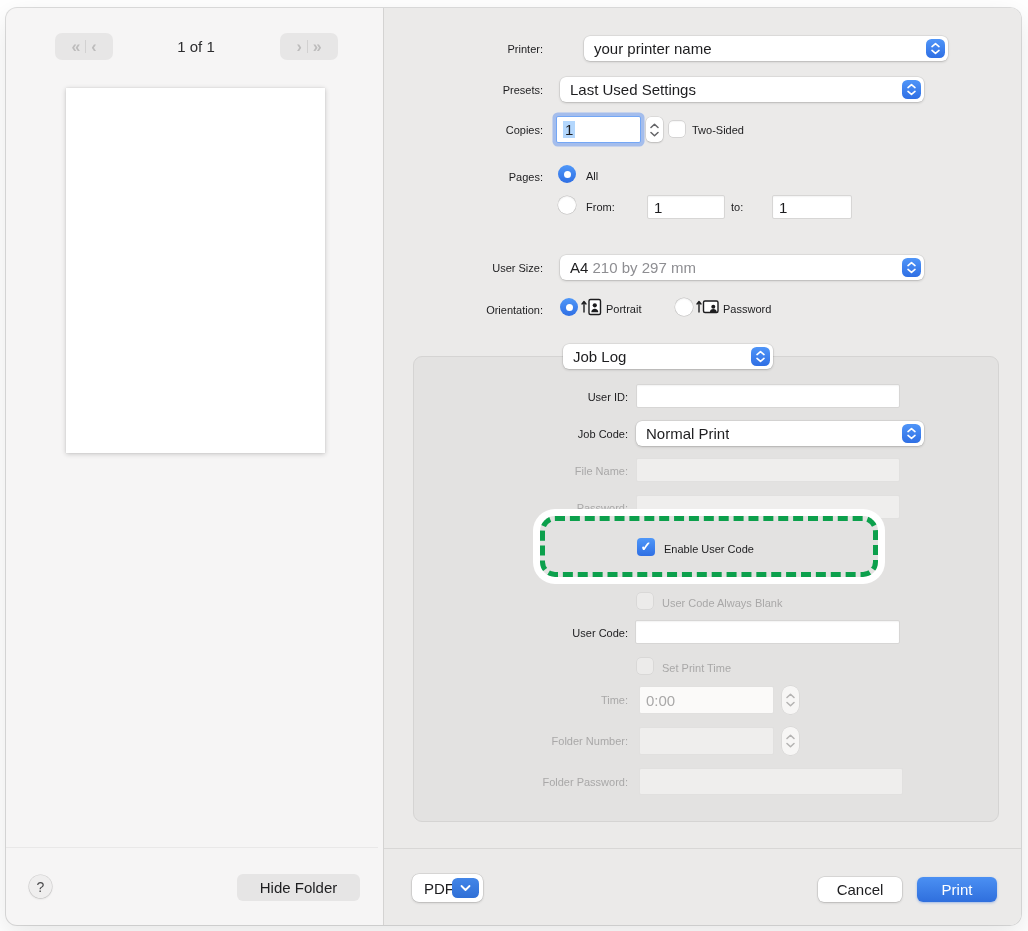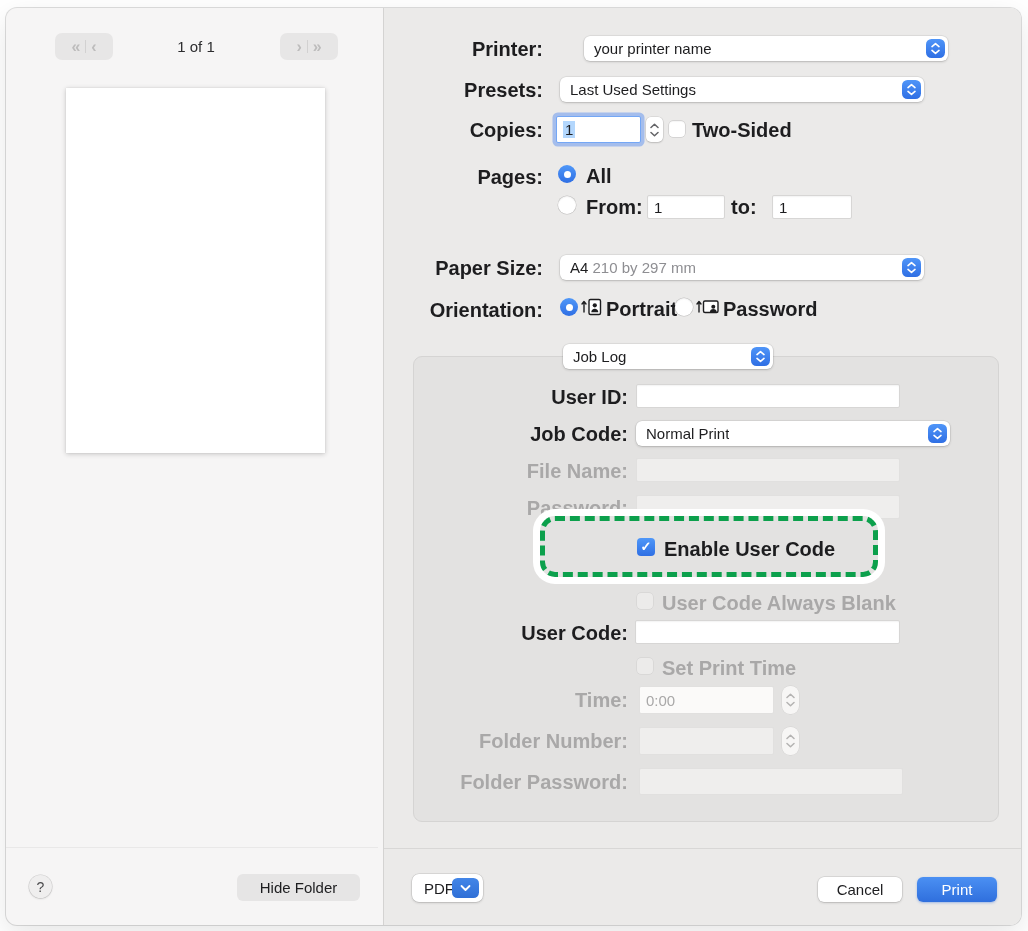--- a/index.html
+++ b/index.html
@@ -13,21 +13,21 @@
     position:absolute;left:6px;top:8px;width:1015px;height:917px;
     border-radius:11px;background:#f6f5f5;
     box-shadow:0 0 0 1px rgba(0,0,0,0.13), 0 10px 30px rgba(0,0,0,0.10);
     overflow:hidden;
   }
   .right-pane{
     position:absolute;left:377px;top:0;right:0;bottom:0;
     background:#ebeae9;border-left:1px solid #d4d3d2;
   }
   .abs{position:absolute;}
-  .lbl{position:absolute;font-size:20px;color:#1d1d1f;line-height:18px;white-space:nowrap;font-weight:bold;}
+  .lbl{position:absolute;font-size:11px;color:#1d1d1f;line-height:18px;white-space:nowrap;}
   .lbl.r{text-align:right;}
   .lbl.dis{color:#a9a8a8;}
   
   .pager-btn{
     position:absolute;width:58px;height:27px;border-radius:7px;
     background:#e7e6e6;display:flex;align-items:center;justify-content:center;gap:5px;
     color:#bdbcbc;font-size:16px;font-weight:bold;
   }
   .pager-sep{width:1px;height:13px;background:#d2d1d1;}
   .page-indicator{position:absolute;font-size:15px;color:#2d2d2f;text-align:center;}
@@ -194,21 +194,21 @@
 
 <div class="lbl r" style="left:384px;top:168px;width:159px;">Pages:</div>
 <span class="radio selected" style="left:558px;top:165px;"></span>
 <div class="lbl" style="left:586px;top:167px;">All</div>
 <span class="radio" style="left:558px;top:196px;"></span>
 <div class="lbl" style="left:586px;top:198px;">From:</div>
 <input class="tfield" style="left: 647px; top: 195px; width: 78px; height: 24px;" value="1">
 <div class="lbl" style="left:731px;top:198px;">to:</div>
 <input class="tfield" style="left: 772px; top: 195px; width: 80px; height: 24px;" value="1">
 
-<div class="lbl r" style="left:384px;top:259px;width:159px;">Paper Size:</div>
+<div class="lbl r" style="left:384px;top:259px;width:159px;">User Size:</div>
 <div class="popup" style="left:560px;top:255px;width:364px;">
   <span class="popup-text"><span>A4</span><span class="dim"> 210 by 297 mm</span></span>
   <span class="popup-stepper">
     <svg width="11" height="13" viewBox="0 0 11 13">
         <path d="M2 4.6 L5.5 1.6 L9 4.6" stroke="#fff" stroke-width="1.6" fill="none" stroke-linecap="round" stroke-linejoin="round"></path>
         <path d="M2 8.4 L5.5 11.4 L9 8.4" stroke="#fff" stroke-width="1.6" fill="none" stroke-linecap="round" stroke-linejoin="round"></path>
       </svg>
   </span>
 </div>
 
@@ -243,21 +243,21 @@
         <path d="M2 4.6 L5.5 1.6 L9 4.6" stroke="#fff" stroke-width="1.6" fill="none" stroke-linecap="round" stroke-linejoin="round"></path>
         <path d="M2 8.4 L5.5 11.4 L9 8.4" stroke="#fff" stroke-width="1.6" fill="none" stroke-linecap="round" stroke-linejoin="round"></path>
       </svg>
   </span>
 </div>
 
 <div class="lbl r" style="left:413px;top:388px;width:215px;">User ID:</div>
 <input class="tfield" style="left: 636px; top: 384px; width: 264px; height: 24px;">
 
 <div class="lbl r" style="left:413px;top:425px;width:215px;">Job Code:</div>
-<div class="popup" style="left:636px;top:421px;width:314px;">
+<div class="popup" style="left:636px;top:421px;width:288px;">
   <span class="popup-text">Normal Print</span>
   <span class="popup-stepper">
     <svg width="11" height="13" viewBox="0 0 11 13">
         <path d="M2 4.6 L5.5 1.6 L9 4.6" stroke="#fff" stroke-width="1.6" fill="none" stroke-linecap="round" stroke-linejoin="round"></path>
         <path d="M2 8.4 L5.5 11.4 L9 8.4" stroke="#fff" stroke-width="1.6" fill="none" stroke-linecap="round" stroke-linejoin="round"></path>
       </svg>
   </span>
 </div>
 
 <div class="lbl r dis" style="left:413px;top:462px;width:215px;">File Name:</div>

